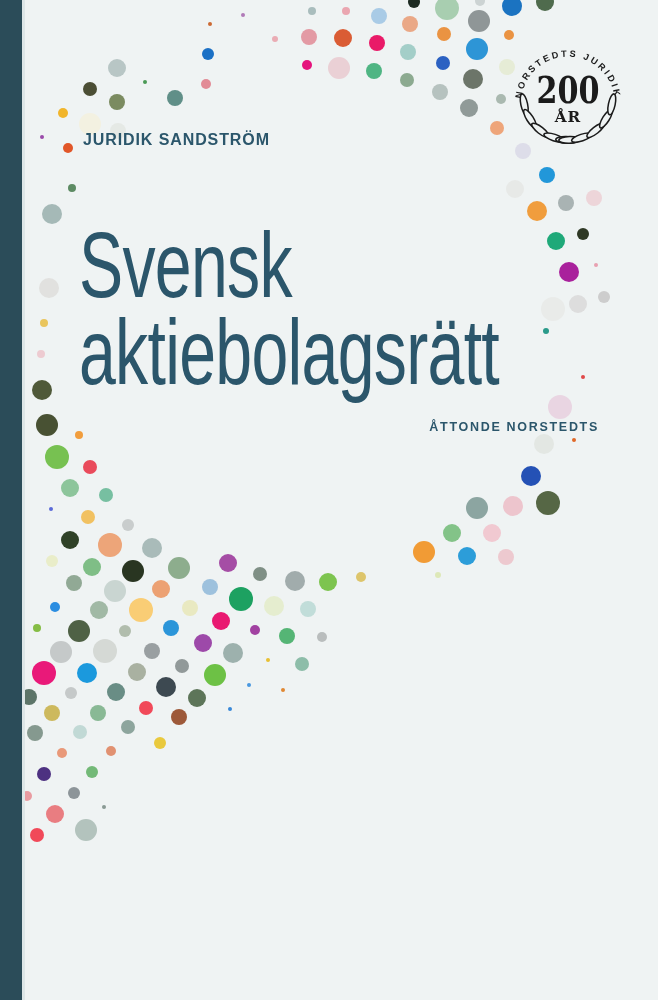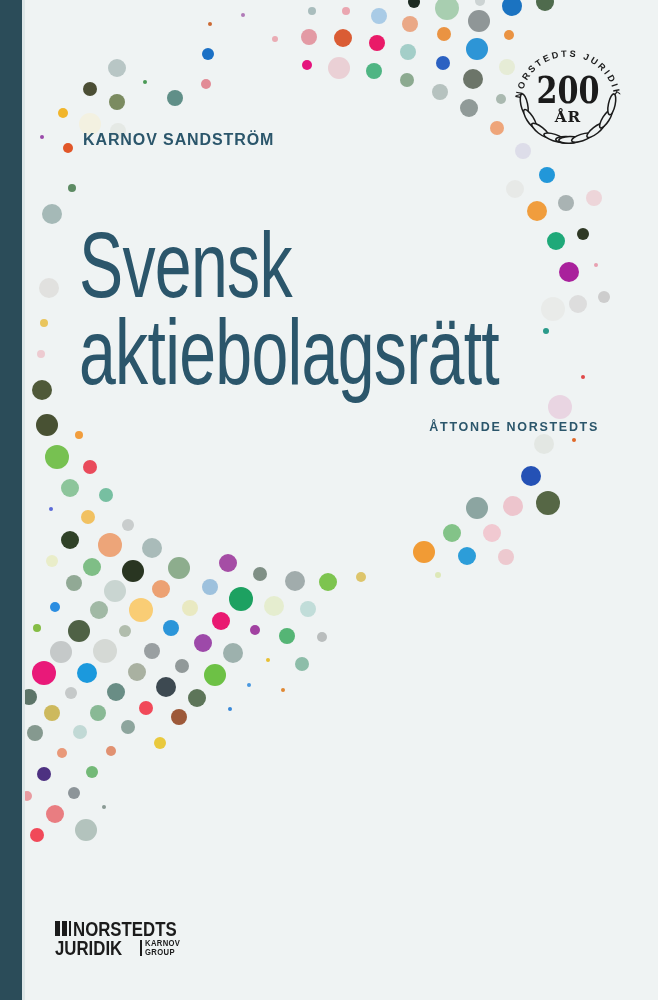--- a/index.html
+++ b/index.html
@@ -209,21 +209,21 @@
       <div class="dot" style="left: 247px; top: 683px; height: 4px; width: 4px; background: rgb(72, 152, 224);"></div>
       <div class="dot" style="left: 281px; top: 688px; height: 4px; width: 4px; background: rgb(224, 136, 51);"></div>
       <div class="dot" style="left: 228px; top: 707px; height: 4px; width: 4px; background: rgb(56, 136, 216);"></div>
       <div class="dot" style="left: 102px; top: 805px; height: 4px; width: 4px; background: rgb(138, 154, 148);"></div>
       <div class="dot" style="left: 543px; top: 328px; height: 6px; width: 6px; background: rgb(42, 154, 138);"></div>
     </div>
 
   <div class="spine" style="background: rgb(43, 76, 89);"></div>
   <div class="spine-edge"></div>
 
-  <div class="author">KARNOV SANDSTRÖM</div>
+  <div class="author">JURIDIK SANDSTRÖM</div>
 
   <div class="title">
     <div>Svensk</div>
     <div>aktiebolagsrätt</div>
   </div>
 
   <div class="edition">ÅTTONDE NORSTEDTS</div>
 
   <svg class="badge" viewBox="0 0 110 110">
     <defs>
@@ -241,32 +241,14 @@
       <ellipse cx="41.4" cy="96.8" rx="10.5" ry="3.3" transform="rotate(-162 41.4 96.8)"></ellipse>
       <ellipse cx="53.5" cy="99" rx="10.5" ry="3.3" transform="rotate(-178 53.5 99)"></ellipse>
       <ellipse cx="56.5" cy="99" rx="10.5" ry="3.3" transform="rotate(178 56.5 99)"></ellipse>
       <ellipse cx="68.6" cy="96.8" rx="10.5" ry="3.3" transform="rotate(162 68.6 96.8)"></ellipse>
       <ellipse cx="82.1" cy="89.7" rx="10.5" ry="3.3" transform="rotate(142 82.1 89.7)"></ellipse>
       <ellipse cx="92.3" cy="78.3" rx="10.5" ry="3.3" transform="rotate(122 92.3 78.3)"></ellipse>
       <ellipse cx="98" cy="64.2" rx="10.5" ry="3.3" transform="rotate(102 98 64.2)"></ellipse>
     </g>
   </svg>
 
-  <div class="publisher">
-    <div class="pub-row">
-      <span class="pub-bars">
-        <span class="pub-bar b1"></span>
-        <span class="pub-bar b2"></span>
-        <span class="pub-bar b3"></span>
-      </span>
-      <span class="pub-name">NORSTEDTS</span>
-    </div>
-    <div class="pub-row">
-      <span class="pub-name">JURIDIK</span>
-      <span class="pub-divider"></span>
-      <span class="pub-group">
-        <span>KARNOV</span>
-        <span>GROUP</span>
-      </span>
-    </div>
-  </div>
 
 </div>
 
 </body></html>

